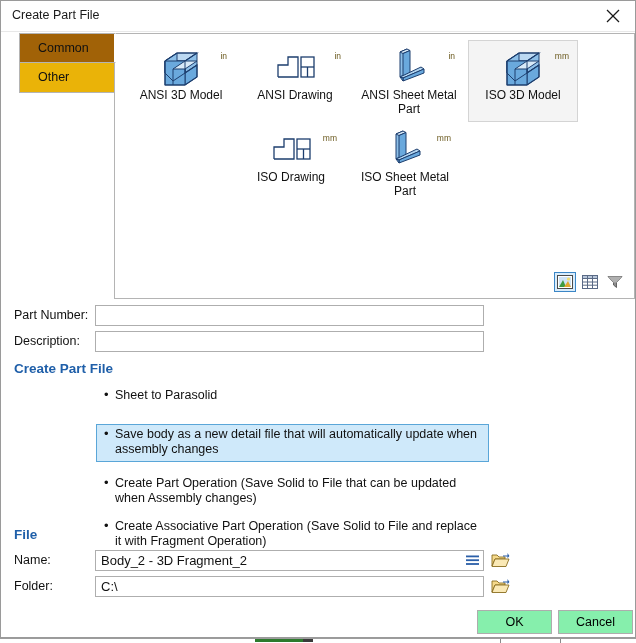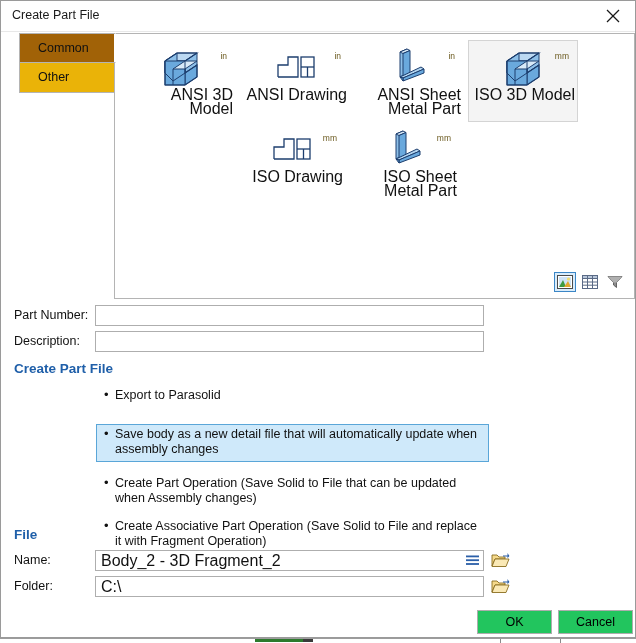--- a/index.html
+++ b/index.html
@@ -152,23 +152,23 @@
   }
   .tile .unit {
     position: absolute;
     top: 10px;
     right: 8px;
     font-size: 8.5px;
     color: #6b5a1f;
     font-family: "Liberation Sans", sans-serif;
   }
   .tile .caption {
-    font-size: 16px;
+    font-size: 12px;
     color: #111;
-    text-align: right;
+    text-align: center;
     line-height: 14px;
     width: 104px;
     margin-top: -2px;
   }
 
   
   .viewicons {
     position: absolute;
     right: 8px;
     bottom: 6px;
@@ -203,21 +203,21 @@
     line-height: 21px;
     white-space: nowrap;
   }
   .textbox {
     position: absolute;
     box-sizing: border-box;
     height: 21px;
     background: #ffffff;
     border: 1px solid #aeaeae;
     font-family: "Liberation Sans", sans-serif;
-    font-size: 16px;
+    font-size: 13px;
     color: #111;
     padding: 0 5px;
     line-height: 19px;
     outline: none;
   }
 
   
   .section-head {
     position: absolute;
     left: 13px;
@@ -273,21 +273,21 @@
     justify-content: center;
     cursor: default;
   }
 
   
   .dlgbtn {
     position: absolute;
     box-sizing: border-box;
     width: 75px;
     height: 24px;
-    background: #22c55e;
+    background: #86efac;
     border: 1px solid #adadad;
     font-family: "Liberation Sans", sans-serif;
     font-size: 12.5px;
     color: #000;
     text-align: center;
     line-height: 22px;
     cursor: default;
   }
 
   
@@ -492,21 +492,21 @@
 
   <div class="field-row" style="left:0; top:330px; width:636px;">
     <span class="field-label">Description:</span>
     <input class="textbox" style="left: 94px; top: 0px; width: 389px;" type="text" value="">
   </div>
 
   <div class="section-head" style="top:360px;">Create Part File</div>
 
   <div class="optlist" style="top:384px;">
     <div class="opt">
-      <span>Export to Parasolid</span>
+      <span>Sheet to Parasolid</span>
     </div>
     <div class="opt highlight" style="margin-top:16px;">
       <span>Save body as a new detail file that will automatically update when assembly changes</span>
     </div>
     <div class="opt" style="margin-top:11px;">
       <span>Create Part Operation (Save Solid to File that can be  updated when Assembly changes)</span>
     </div>
     <div class="opt" style="margin-top:5px;">
       <span>Create Associative Part Operation (Save Solid to File and replace it with Fragment Operation)</span>
     </div>

